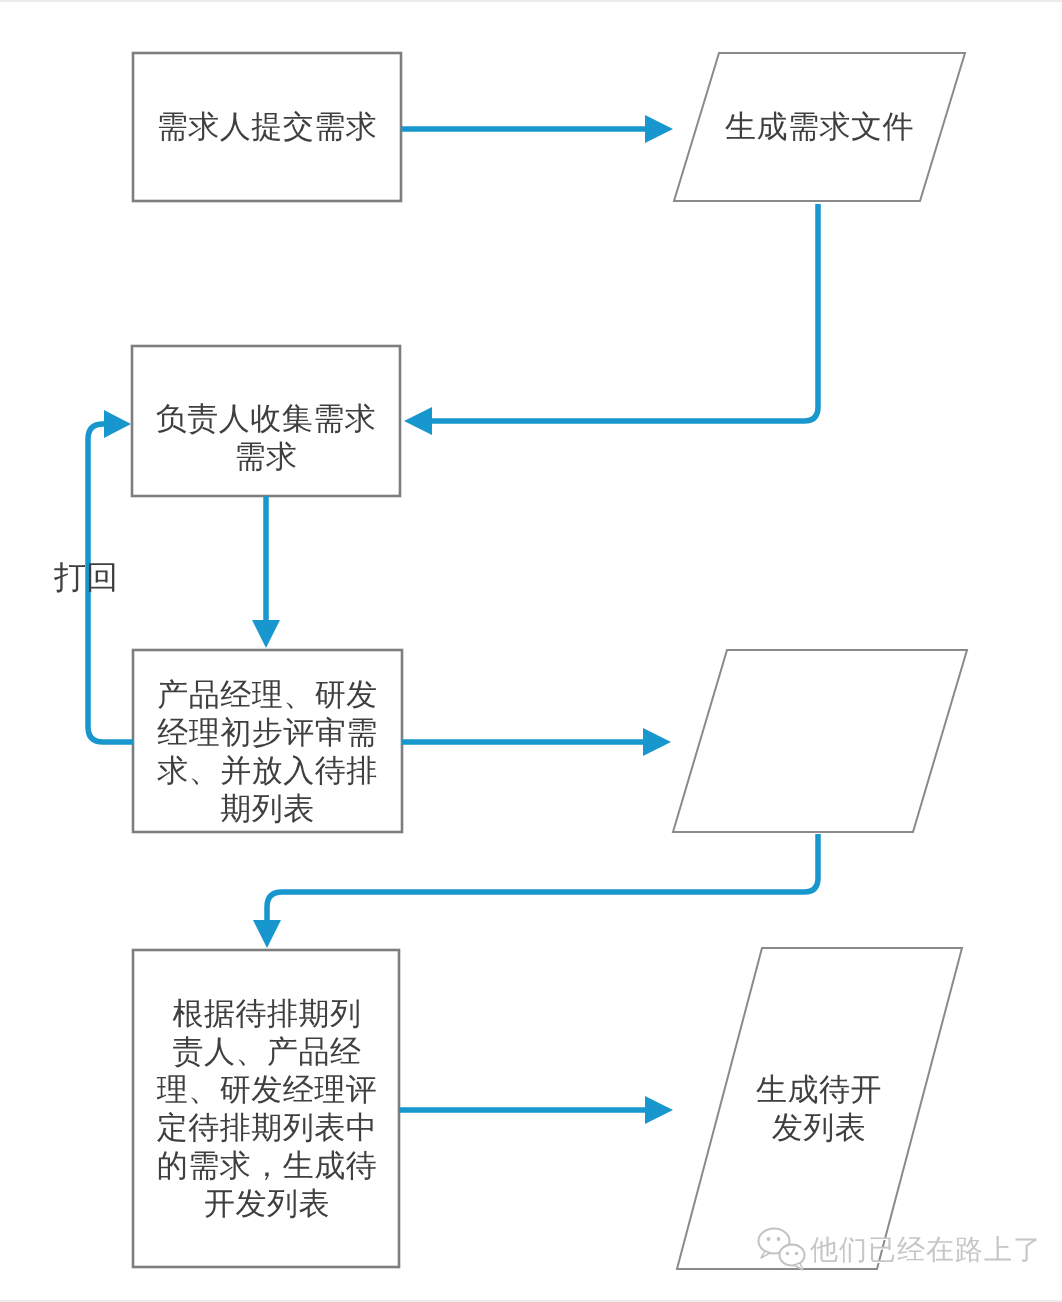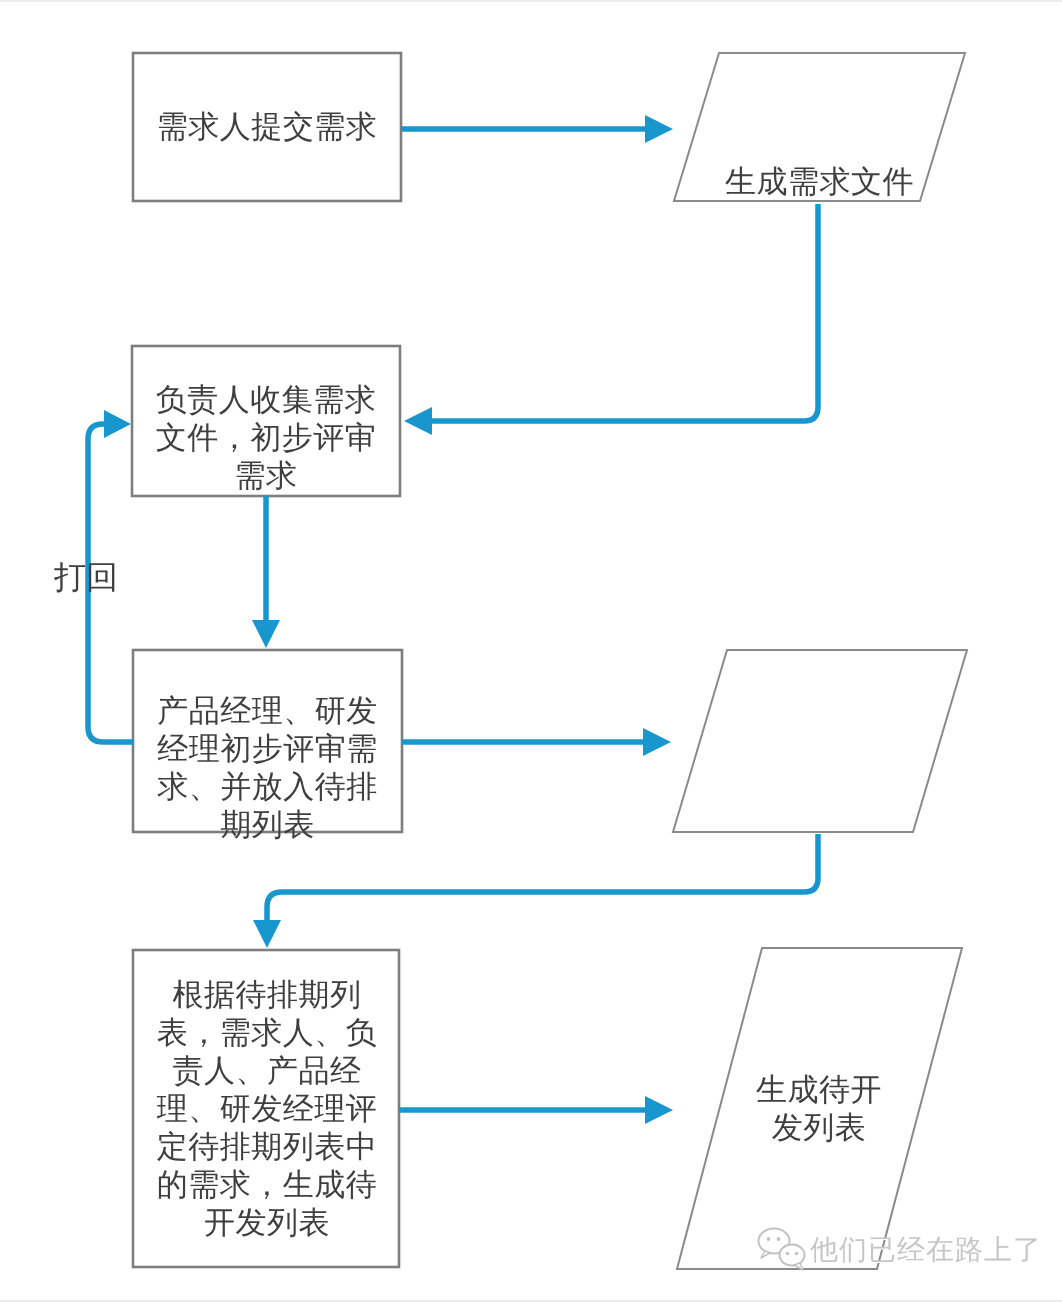--- a/index.html
+++ b/index.html
@@ -83,41 +83,39 @@
       <polygon points="671,740 643,726 643,754"></polygon>
       <polygon points="267,946 253,918 281,918"></polygon>
       <polygon points="673,1108 645,1094 645,1122"></polygon>
     </g>
   </svg>
 
   <div class="node-label" style="left:133px;top:51px;width:268px;height:148px;">
     <span>需求人提交需求</span>
   </div>
 
-  <div class="node-label" style="left:674px;top:51px;width:291px;height:148px;justify-content:flex-end;">
+  <div class="node-label" style="left:674px;top:51px;width:291px;height:148px;">
     <span>生成需求文件</span>
   </div>
 
   <div class="node-label" style="left:132px;top:344px;width:268px;height:150px;margin-top:17px;">
     <span>负责人收集需求</span>
-    <span>文件，初步评审</span>
     <span>需求</span>
   </div>
 
-  <div class="node-label" style="left:133px;top:648px;width:269px;height:203px;margin-top:16px;">
+  <div class="node-label" style="left:133px;top:648px;width:269px;height:203px;">
     <span>产品经理、研发</span>
     <span>经理初步评审需</span>
     <span>求、并放入待排</span>
     <span>期列表</span>
   </div>
 
 
   <div class="node-label" style="left:133px;top:948px;width:268px;height:317px;">
     <span>根据待排期列</span>
-    <span>表，需求人、负</span>
     <span>责人、产品经</span>
     <span>理、研发经理评</span>
     <span>定待排期列表中</span>
     <span>的需求，生成待</span>
     <span>开发列表</span>
   </div>
 
   <div class="node-label" style="left:673px;top:946px;width:292px;height:321px;">
     <span>生成待开</span>
     <span>发列表</span>

